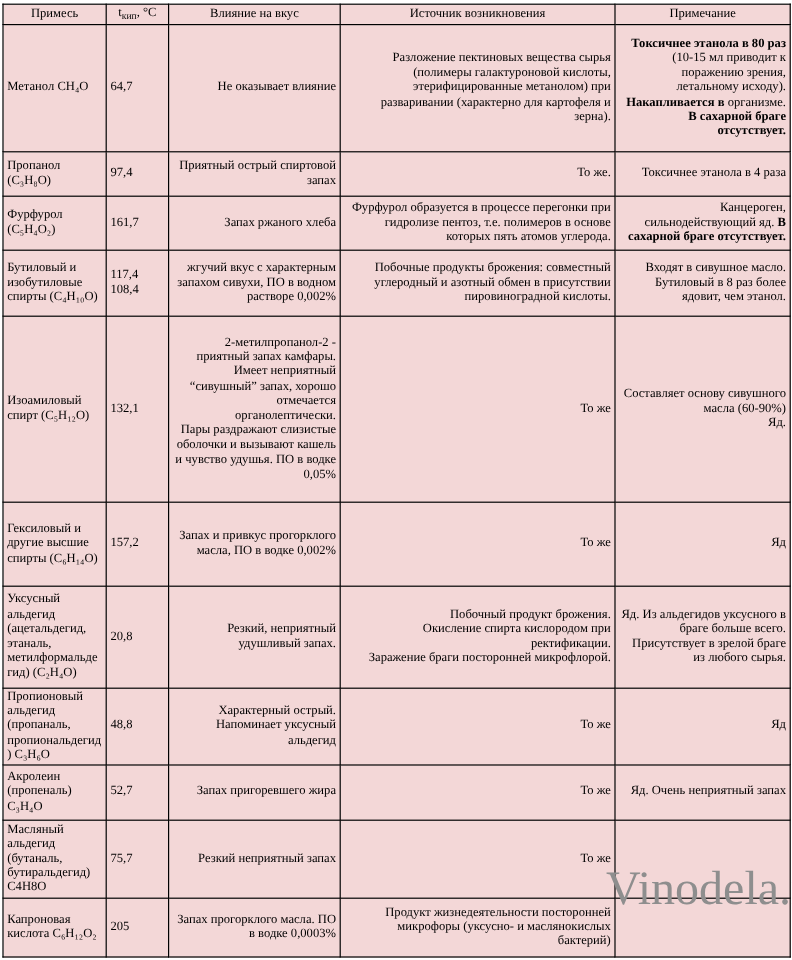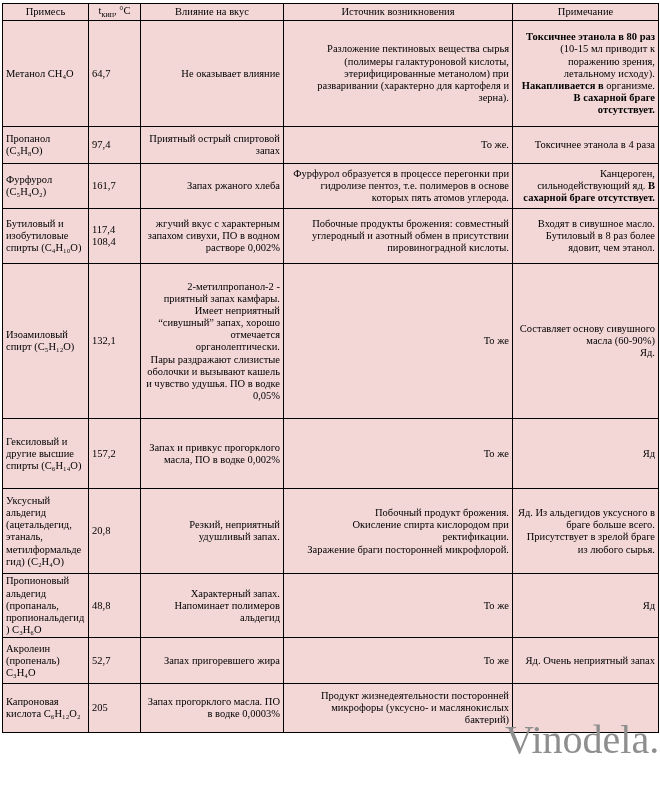--- a/index.html
+++ b/index.html
@@ -111,30 +111,37 @@
       <td class="c-temp">20,8</td>
       <td class="c-taste">Резкий, неприятный удушливый запах.</td>
       <td class="c-src">Побочный продукт брожения.
 Окисление спирта кислородом при ректификации.
 Заражение браги посторонней микрофлорой.</td>
       <td class="c-note">Яд. Из альдегидов уксусного в браге больше всего. Присутствует в зрелой браге из любого сырья.</td>
     </tr>
     <tr class="r7">
       <td class="c-imp">Пропионовый альдегид (пропаналь, пропиональдегид) C₃H₆O</td>
       <td class="c-temp">48,8</td>
-      <td class="c-taste">Характерный запах. Напоминает полимеров альдегид</td>
+      <td class="c-taste">Характерный острый. Напоминает уксусный альдегид</td>
       <td class="c-src">То же</td>
       <td class="c-note">Яд</td>
     </tr>
     <tr class="r8">
       <td class="c-imp">Акролеин (пропеналь) C₃H₄O</td>
       <td class="c-temp">52,7</td>
       <td class="c-taste">Запах пригоревшего жира</td>
       <td class="c-src">То же</td>
       <td class="c-note">Яд. Очень неприятный запах</td>
+    </tr>
+    <tr class="r9">
+      <td class="c-imp">Масляный альдегид (бутаналь, бутиральдегид) C4H8O</td>
+      <td class="c-temp">75,7</td>
+      <td class="c-taste">Резкий неприятный запах</td>
+      <td class="c-src">То же</td>
+      <td class="c-note"></td>
     </tr>
     <tr class="r10">
       <td class="c-imp">Капроновая кислота C₆H₁₂O₂</td>
       <td class="c-temp">205</td>
       <td class="c-taste">Запах прогорклого масла. ПО в водке 0,0003%</td>
       <td class="c-src">Продукт жизнедеятельности посторонней микрофоры (уксусно- и маслянокислых бактерий)</td>
       <td class="c-note"></td>
     </tr>
   </tbody>
 </table>

